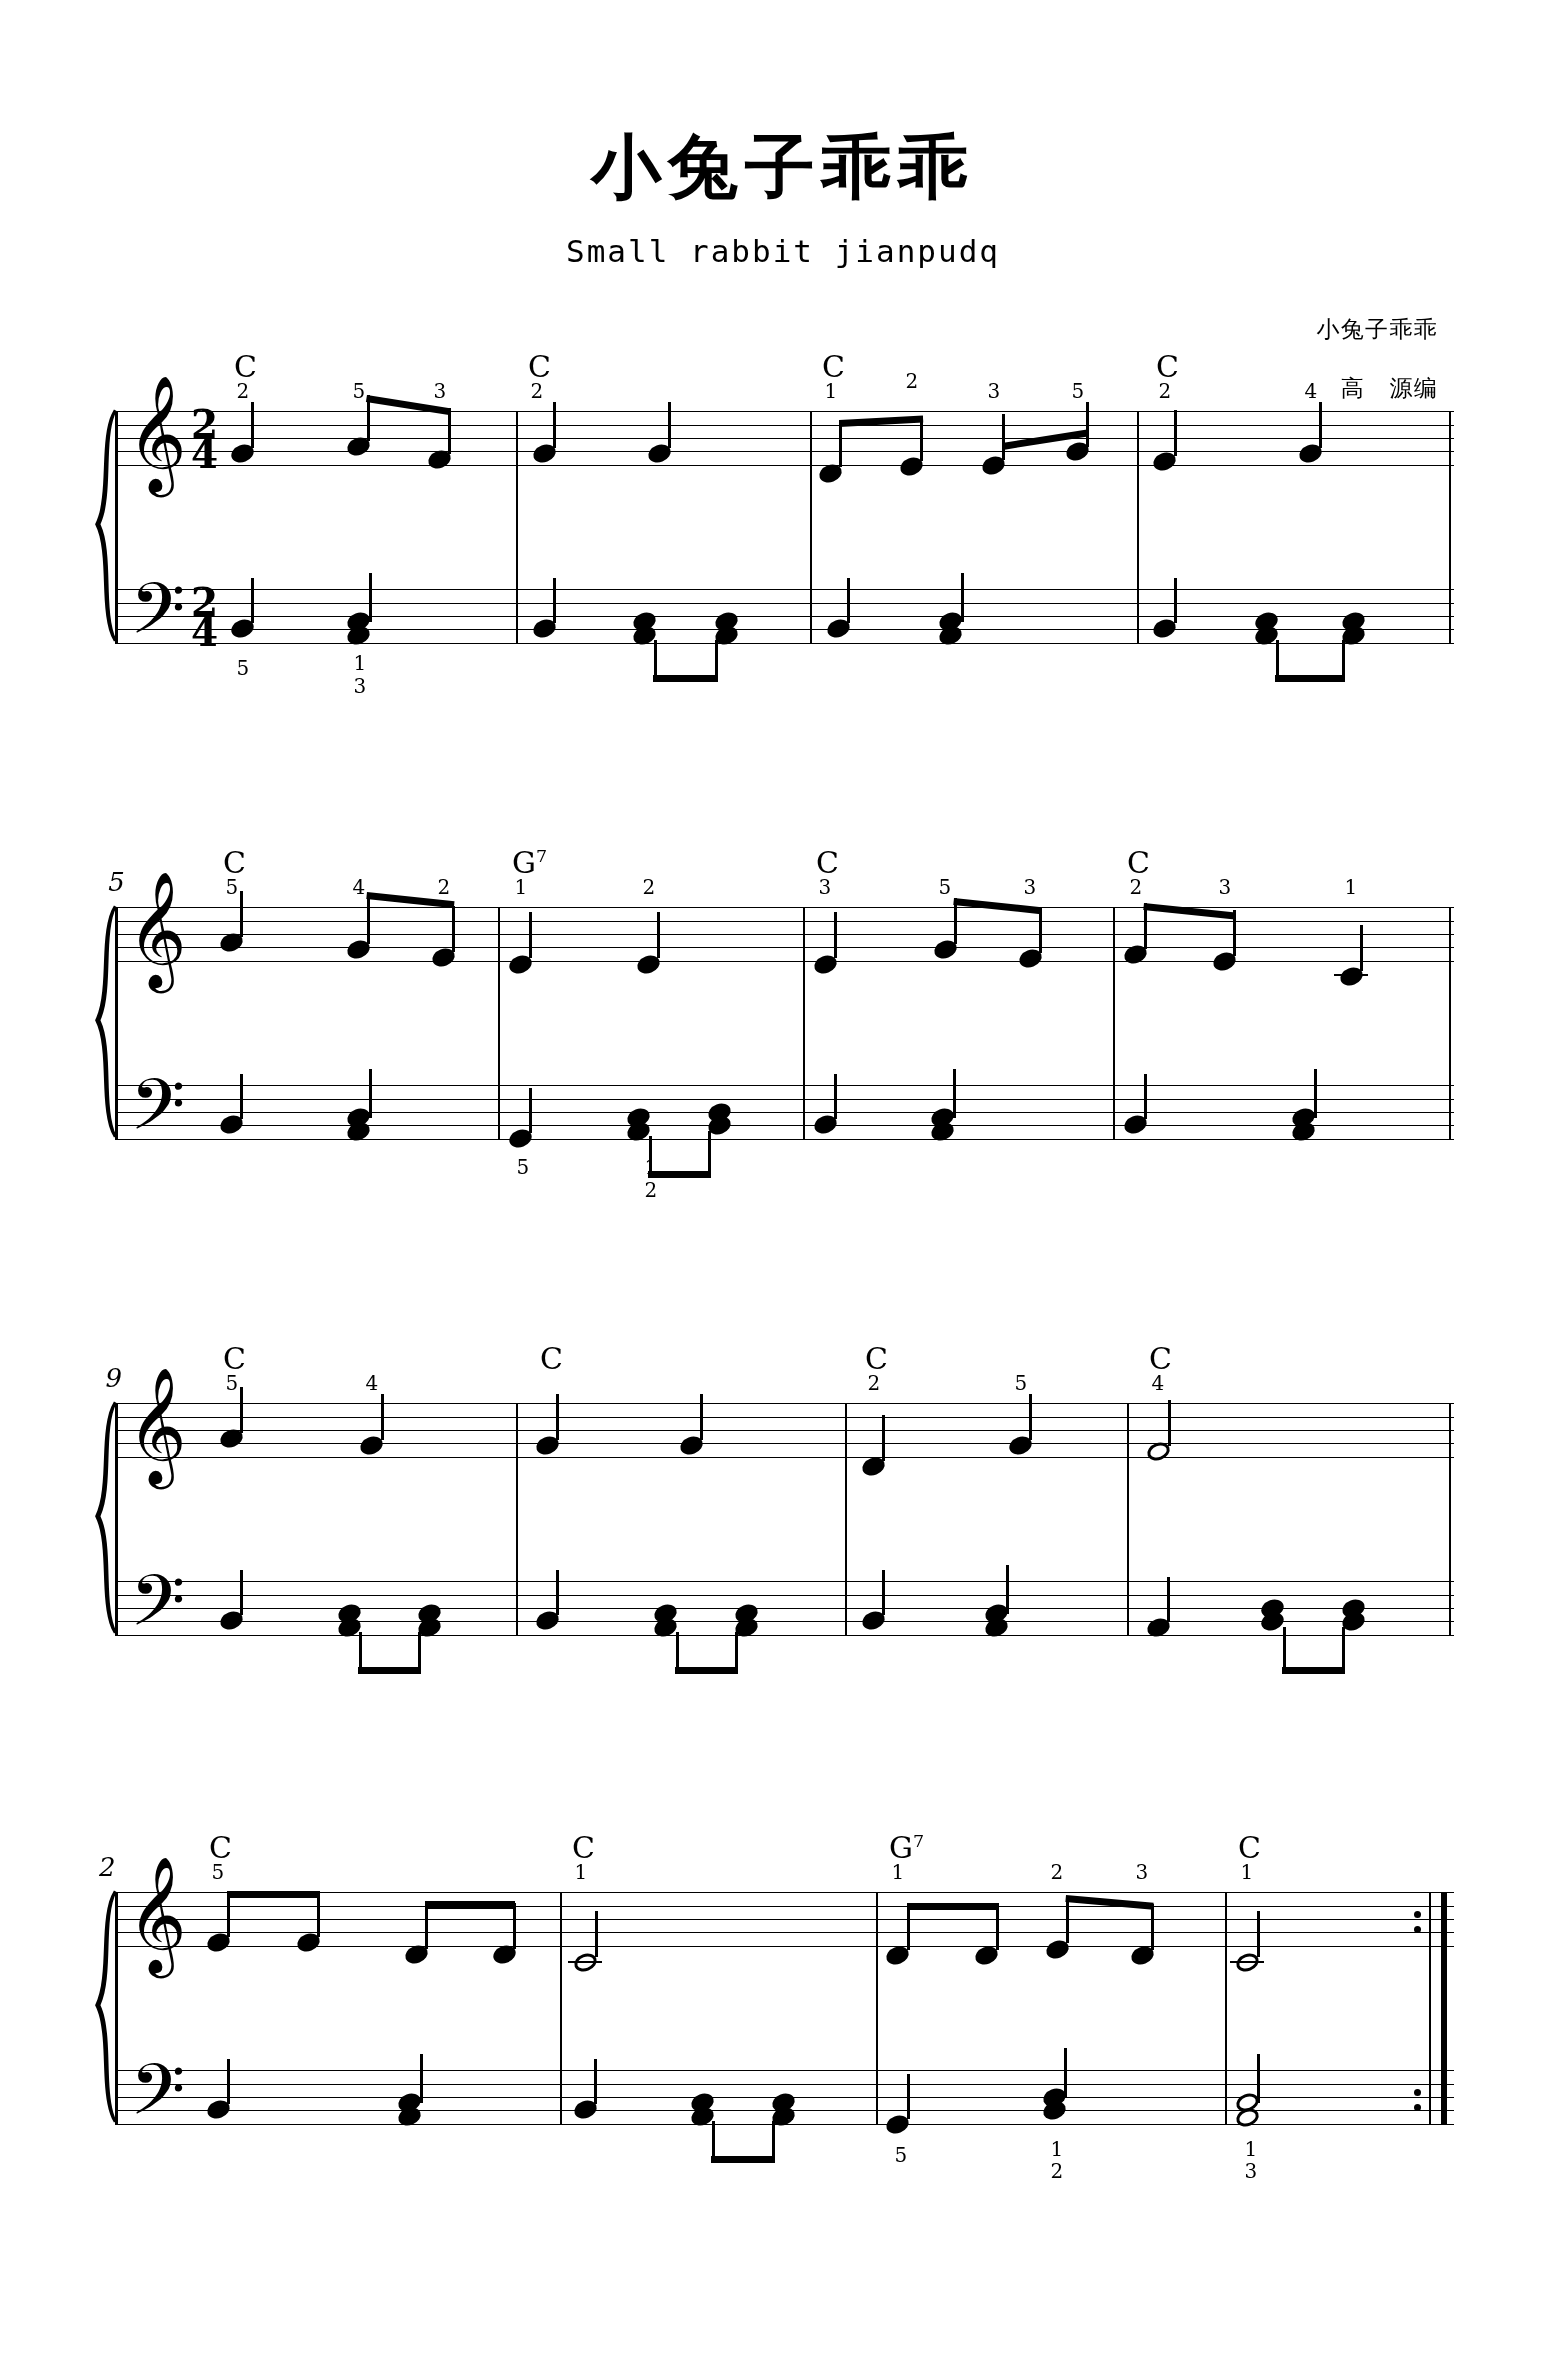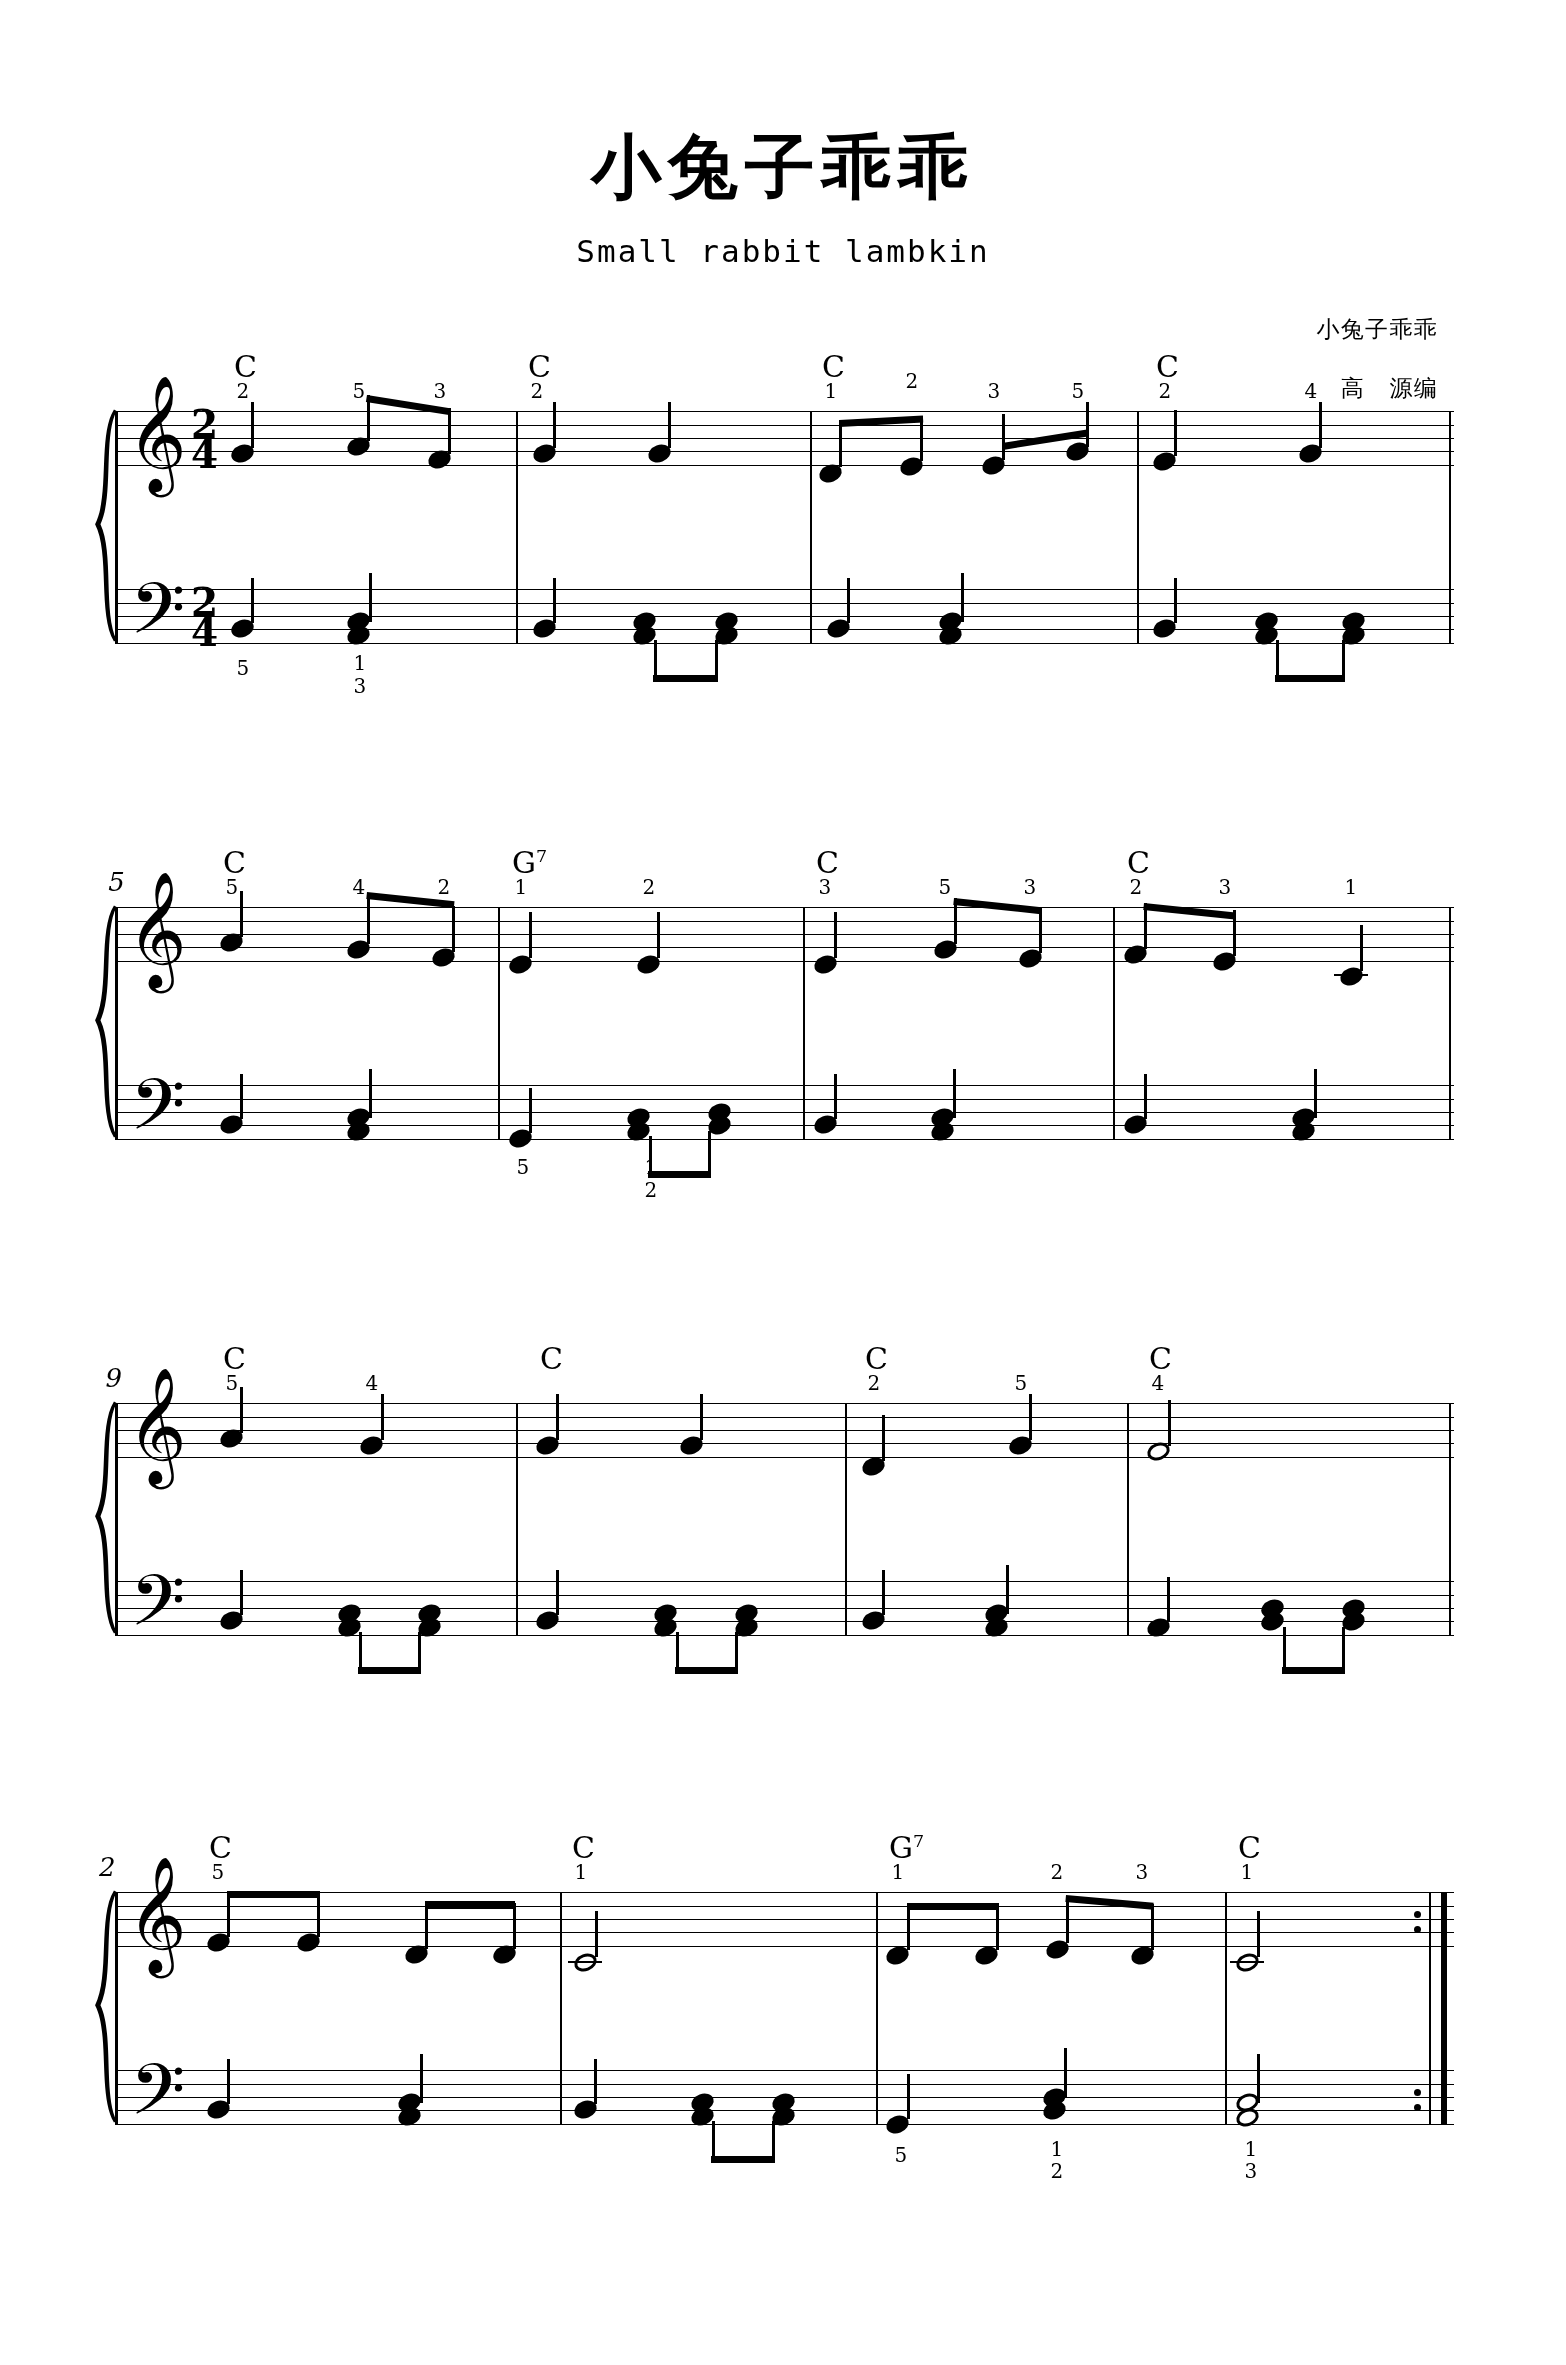--- a/index.html
+++ b/index.html
@@ -244,21 +244,21 @@
     width: 5.4px;
     background: #d11b1b;
   }
 </style>
 </head>
 <body>
 
 <div class="sheet">
 
   <div class="title">小兔子乖乖</div>
-  <div class="subtitle">Small rabbit lambkin</div>
+  <div class="subtitle">Small rabbit jianpudq</div>
   <div class="credit c1">小兔子乖乖</div>
   <div class="credit c2">高　源编</div>
 
   <div class="system" style="top:411px;">
     <div class="sysbar"></div>
     <div class="brace">
       <svg width="31" height="235" viewBox="0 0 46 348">
         <path d="M40 2 C16 40, 34 130, 12 172 C34 214, 16 306, 40 346 L44 344 C24 304, 40 214, 20 172 C40 130, 24 40, 44 4 Z" fill="#000"></path>
       </svg>
     </div>

